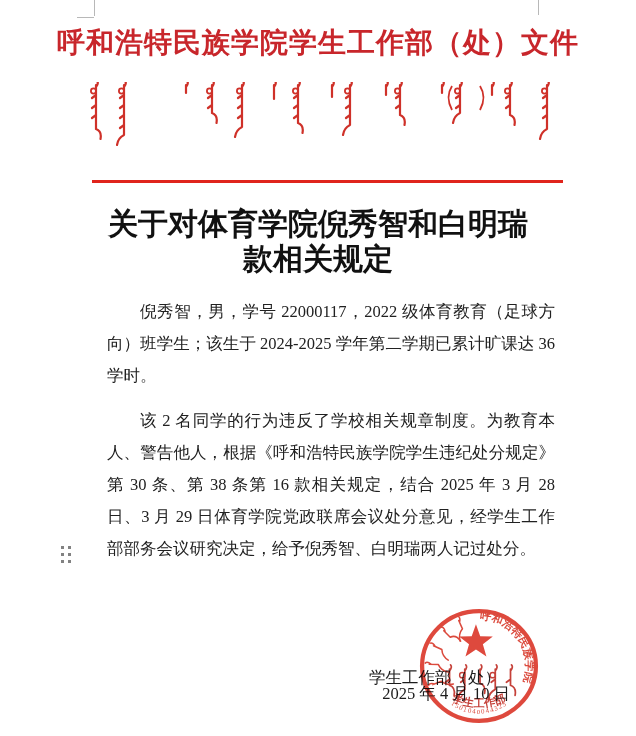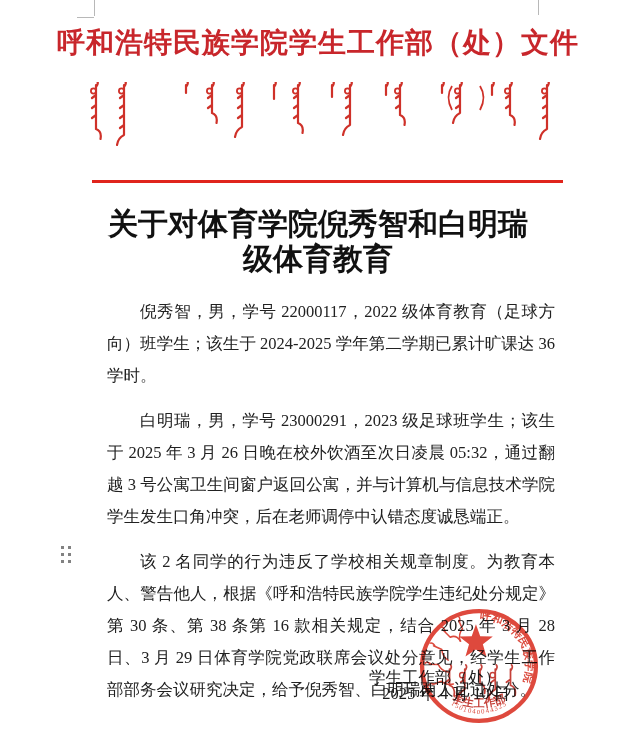--- a/index.html
+++ b/index.html
@@ -122,26 +122,25 @@
         <circle cx="456.5" cy="9" r="2.6" fill="none" stroke="#cf3129" stroke-width="1.7600000000000002"></circle>
       </g>
       <path d="M364,4 q-7,11 0,24" fill="none" stroke="#cf3129" stroke-width="1.8"></path>
       <path d="M392,4 q7,11 0,24" fill="none" stroke="#cf3129" stroke-width="1.8"></path>
     </svg>
 
   <div class="red-rule"></div>
 
   <div class="doc-title">
     <div>关于对体育学院倪秀智和白明瑞</div>
-    <div>级体育教育</div>
+    <div>款相关规定</div>
   </div>
 
   <div class="body-text">
     <p>倪秀智，男，学号 22000117，2022 级体育教育（足球方向）班学生；该生于 2024-2025 学年第二学期已累计旷课达 36 学时。</p>
-    <p>白明瑞，男，学号 23000291，2023 级足球班学生；该生于 2025 年 3 月 26 日晚在校外饮酒至次日凌晨 05:32，通过翻越 3 号公寓卫生间窗户返回公寓，并与计算机与信息技术学院学生发生口角冲突，后在老师调停中认错态度诚恳端正。</p>
     <p>该 2 名同学的行为违反了学校相关规章制度。为教育本人、警告他人，根据《呼和浩特民族学院学生违纪处分规定》第 30 条、第 38 条第 16 款相关规定，结合 2025 年 3 月 28 日、3 月 29 日体育学院党政联席会议处分意见，经学生工作部部务会议研究决定，给予倪秀智、白明瑞两人记过处分。</p>
   </div>
 
   <div class="dots-handle">
     <i style="left:0;top:0"></i>
       <i style="left:7px;top:0"></i>
     <i style="left:0;top:7px"></i>
       <i style="left:7px;top:7px"></i>
     <i style="left:0;top:14px"></i>
       <i style="left:7px;top:14px"></i>

